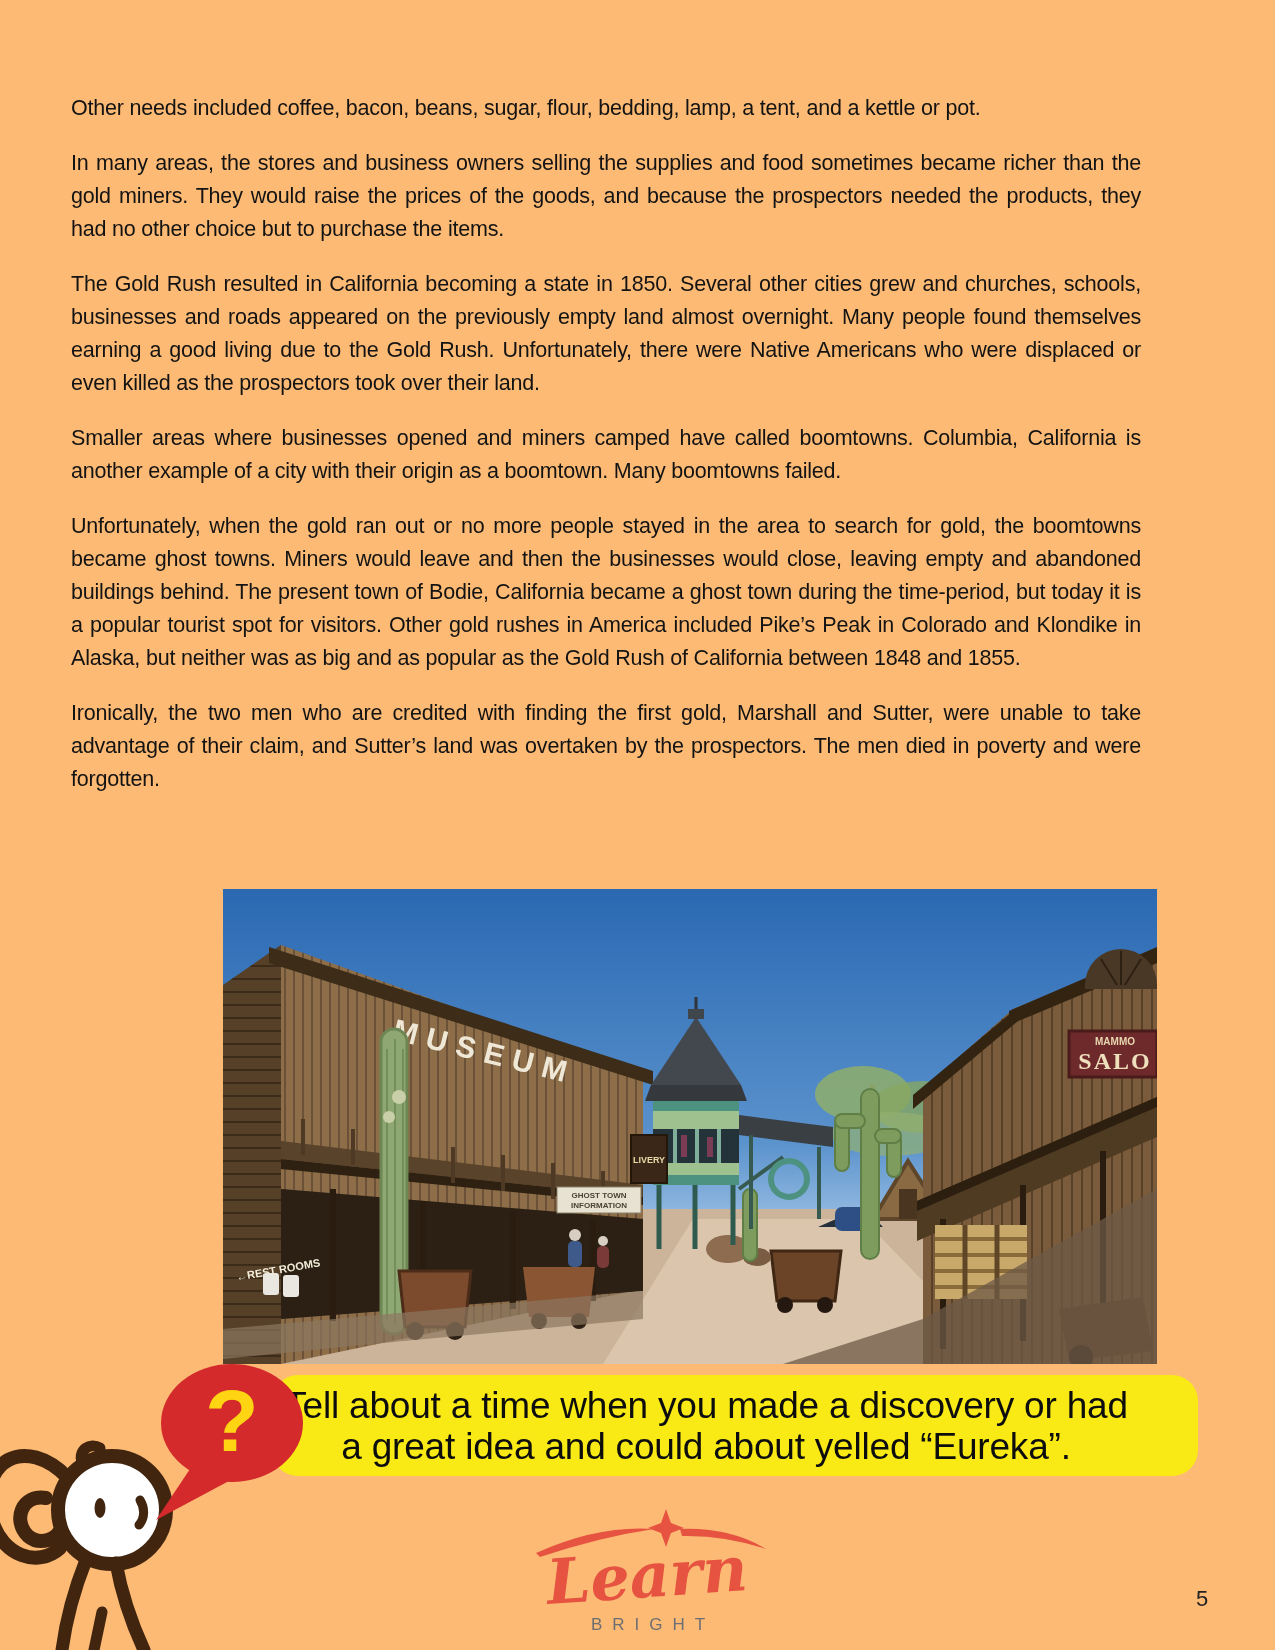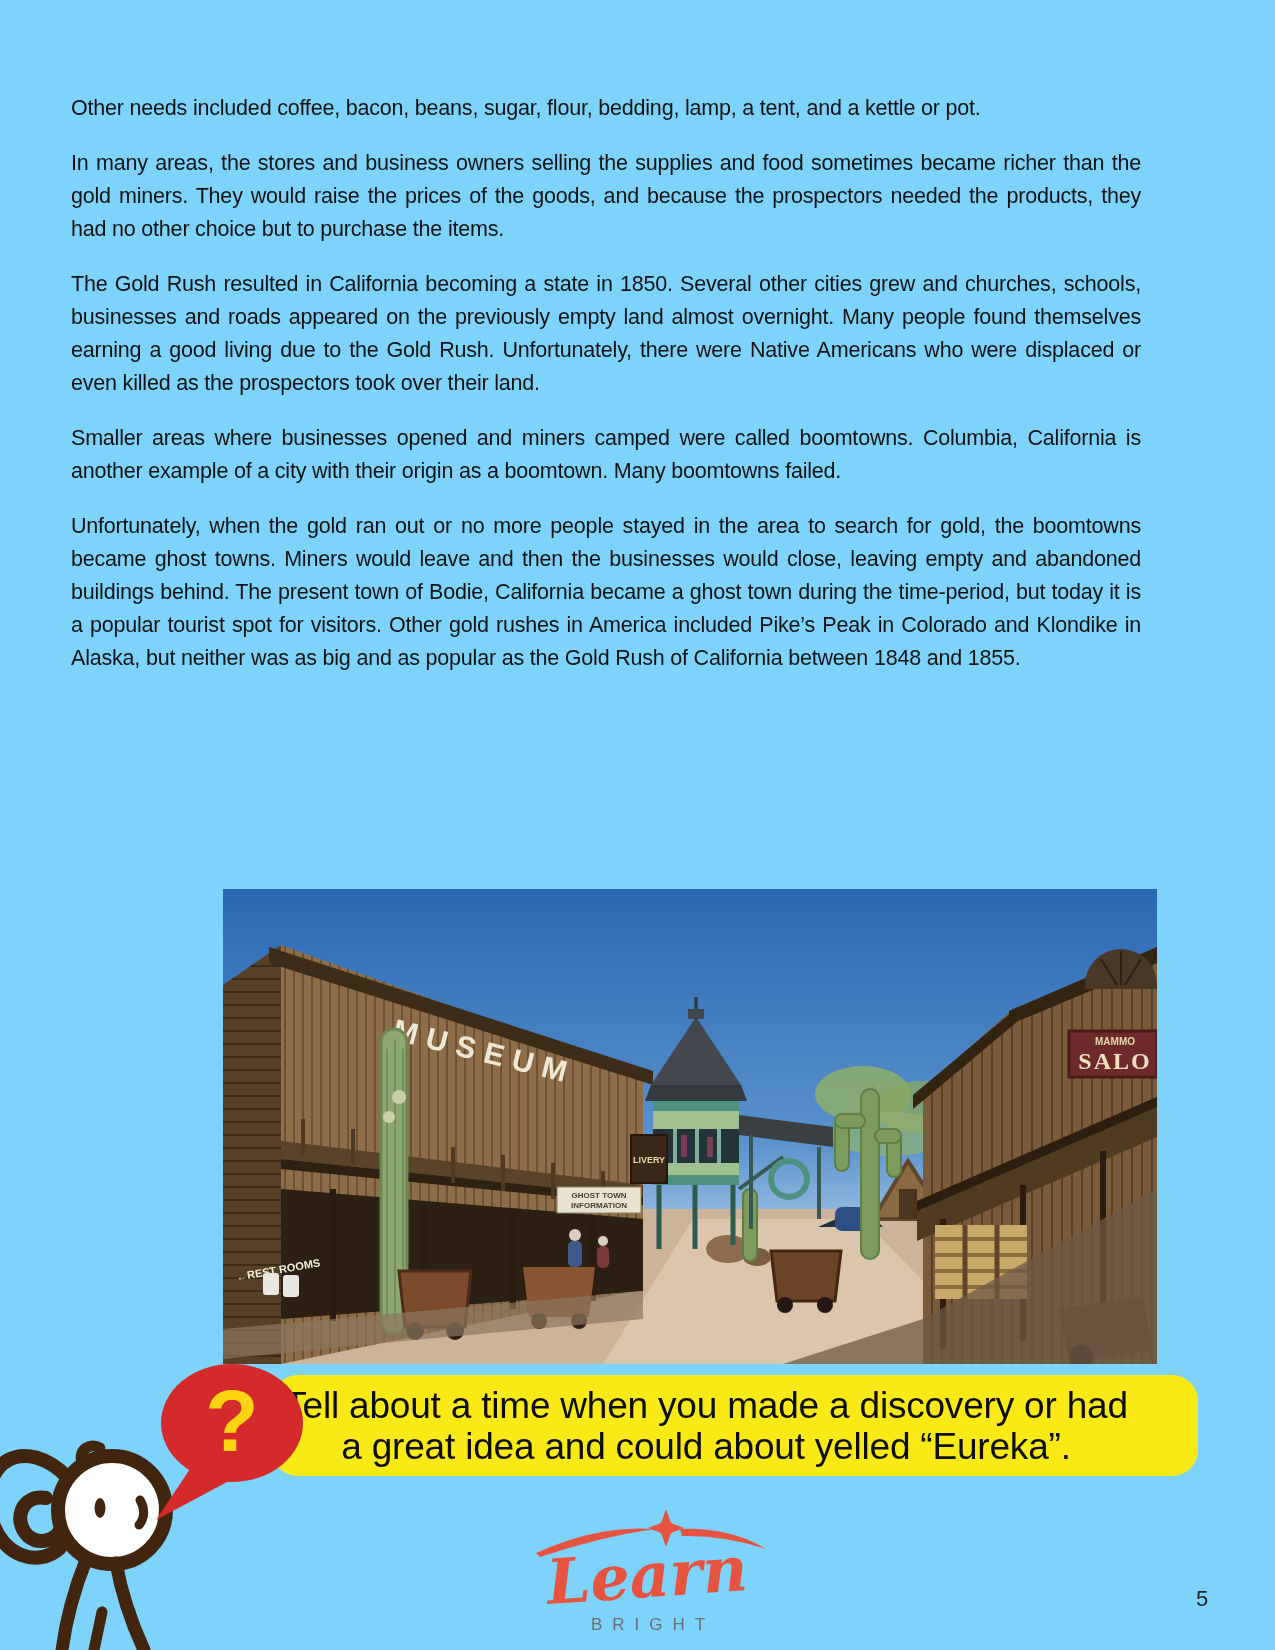--- a/index.html
+++ b/index.html
@@ -1,17 +1,17 @@
 <!DOCTYPE html>
 <html><head>
 <meta charset="utf-8">
 <style>
   html,body{margin:0;padding:0;background:#888;}
   .page{
-    position:relative; width:1275px; height:1650px; background:#7dd3fc;
+    position:relative; width:1275px; height:1650px; background:#fdba74;
     overflow:hidden; font-family:"Liberation Sans", sans-serif; color:#111;
     margin:0 auto;
   }
   
   .text-block{
     position:absolute; left:71px; top:92px; width:1070px;
     font-size:21.5px; line-height:33px; letter-spacing:-0.2px;
     text-align:justify; color:#131313;
   }
   .text-block p{margin:0 0 22px 0;}
@@ -61,22 +61,23 @@
 </style>
 </head>
 <body>
 
 <div class="page">
 
   <div class="text-block">
       <p><span>Other needs included coffee, bacon, beans, sugar, flour, bedding, lamp, a tent, and a kettle or pot.</span></p>
       <p><span>In many areas, the stores and business owners selling the supplies and food sometimes became richer than the gold miners.  They would raise the prices of the goods, and because the prospectors needed the products, they had no other choice but to purchase the items.</span></p>
       <p><span>The Gold Rush resulted in California becoming a state in 1850.  Several other cities grew and churches, schools, businesses and roads appeared on the previously empty land almost overnight.  Many people found themselves earning a good living due to the Gold Rush.  Unfortunately, there were Native Americans who were displaced or even killed as the prospectors took over their land.</span></p>
-      <p><span>Smaller areas where businesses opened and miners camped were called </span><b>boomtowns</b><span>.  Columbia, California is another example of a city with their origin as a boomtown.  Many boomtowns failed.</span></p>
+      <p><span>Smaller areas where businesses opened and miners camped have called </span><b>boomtowns</b><span>.  Columbia, California is another example of a city with their origin as a boomtown.  Many boomtowns failed.</span></p>
       <p><span>Unfortunately, when the gold ran out or no more people stayed in the area to search for gold, the boomtowns became </span><b>ghost towns</b><span>.  Miners would leave and then the businesses would close, leaving empty and abandoned buildings behind.  The present town of Bodie, California became a ghost town during the time-period, but today it is a popular tourist spot for visitors. Other gold rushes in America included Pike’s Peak in Colorado and Klondike in Alaska, but neither was as big and as popular as the Gold Rush of California between 1848 and 1855.</span></p>
+      <p><span>Ironically, the two men who are credited with finding the first gold, Marshall and Sutter, were unable to take advantage of their claim, and Sutter’s land was overtaken by the prospectors.  The men died in poverty and were forgotten.</span></p>
     </div>
 
   <div class="photo">
     <svg width="934" height="475" viewBox="0 0 934 475">
       <defs>
         <linearGradient id="sky" x1="0" y1="0" x2="0" y2="1">
           <stop offset="0" stop-color="#2a68b2"></stop>
           <stop offset="0.75" stop-color="#5b93cd"></stop>
           <stop offset="1" stop-color="#9cc0e4"></stop>
         </linearGradient>

